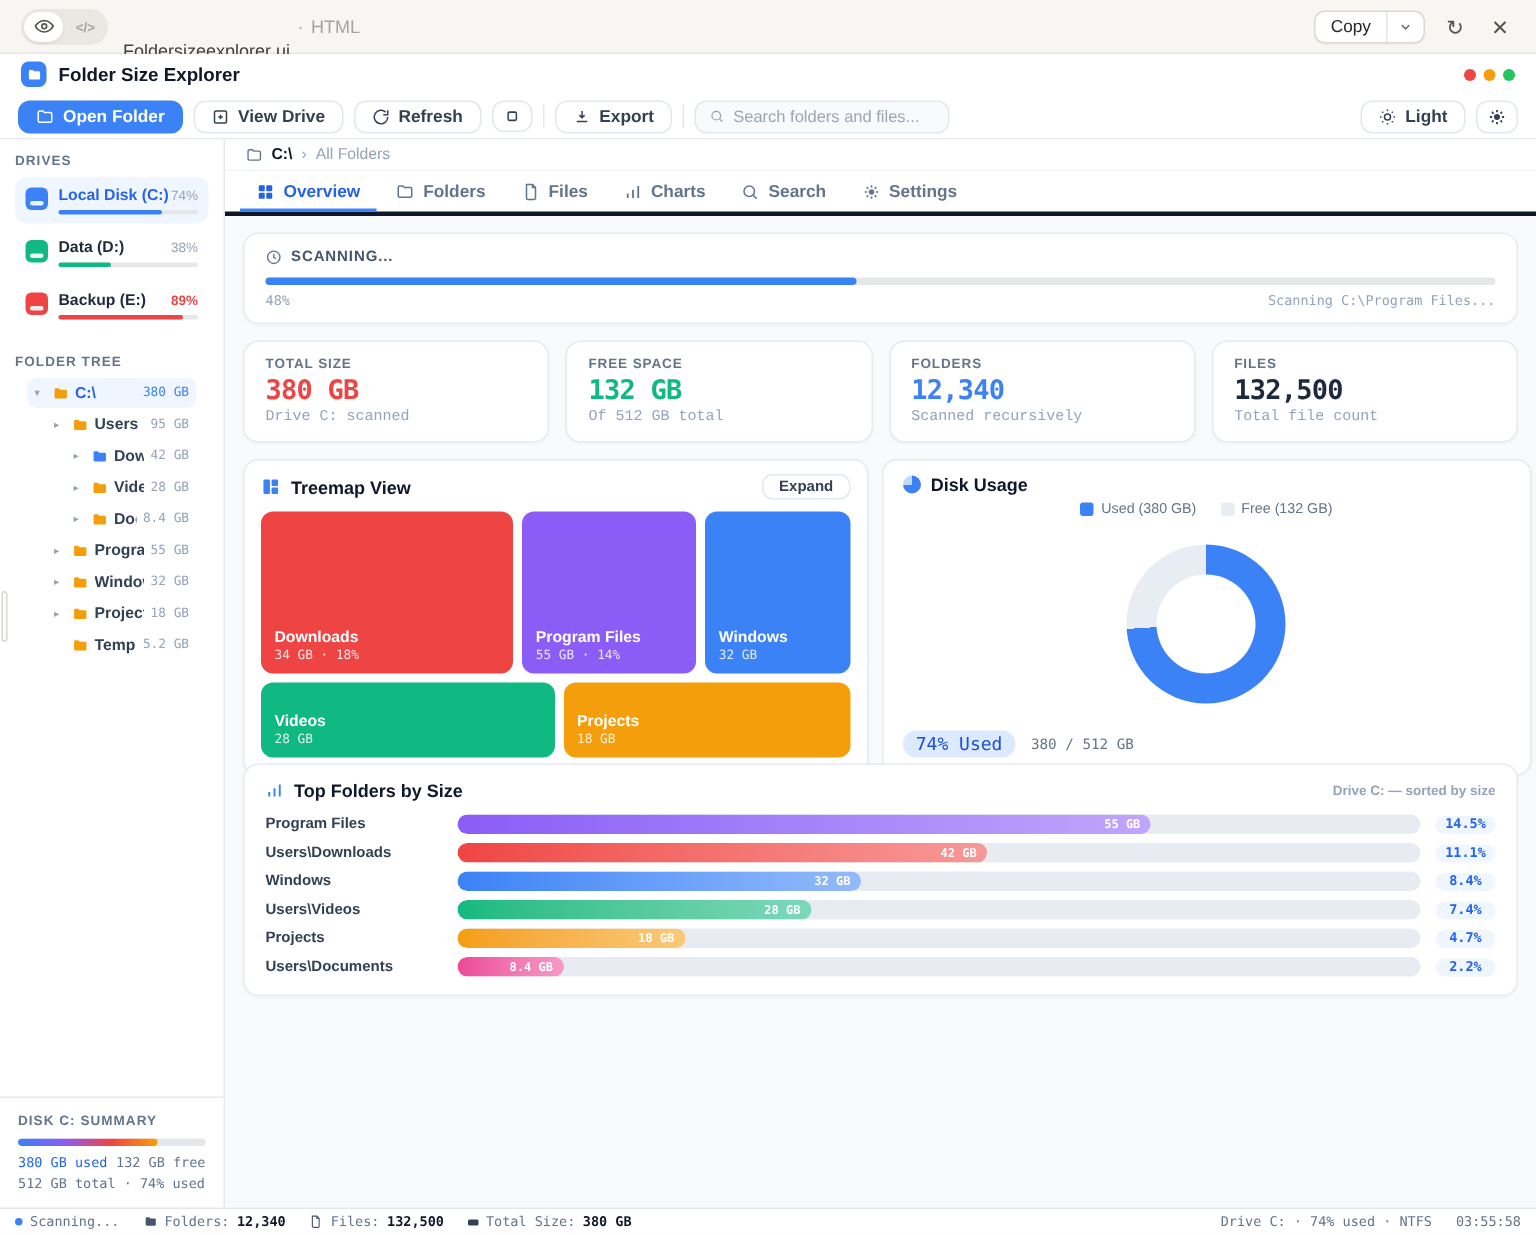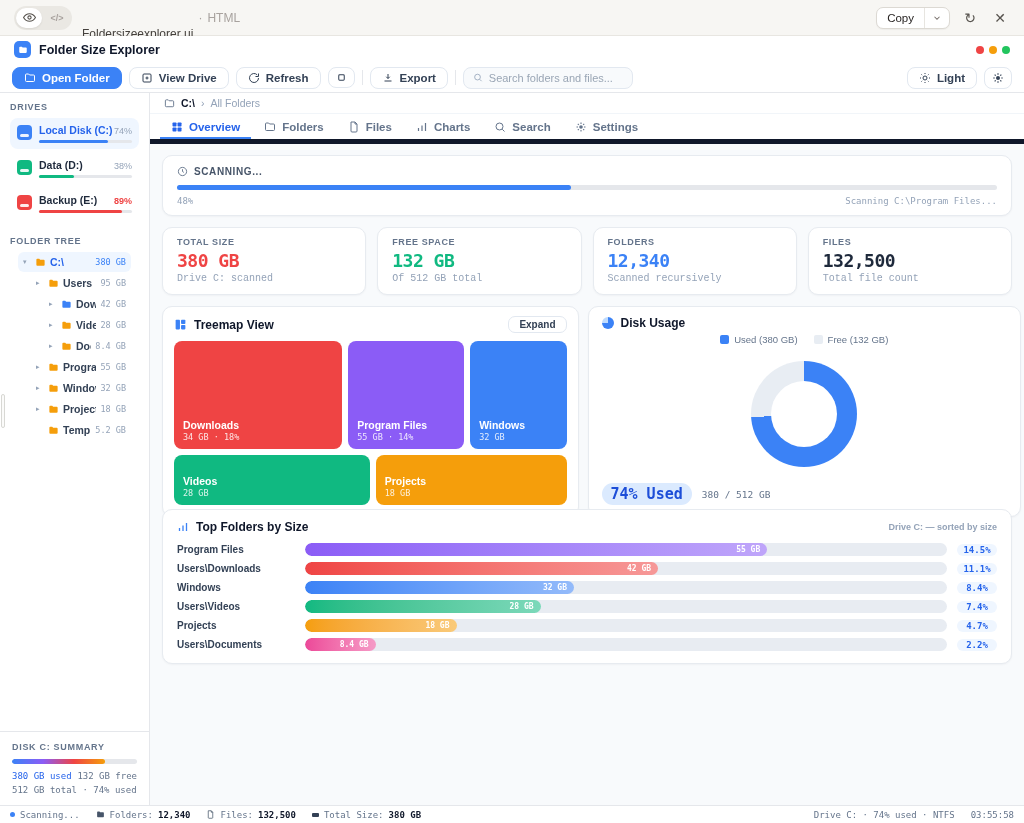--- a/index.html
+++ b/index.html
@@ -76,21 +76,21 @@
   .side-summary { margin-top:auto; border-top:1px solid #e5e7eb; padding:10px 12px; }
   .sum-bar { height:5px; border-radius:99px; background:#e5e7eb; overflow:hidden; margin:7px 0 7px; }
   .sum-fill { height:100%; border-radius:99px; background:linear-gradient(90deg,#3b82f6,#8b5cf6,#ef4444,#f59e0b); }
   .sum-row { display:flex; justify-content:space-between; font-size:9px; color:#64748b; font-family:"DejaVu Sans Mono", monospace; margin-bottom:4px; }
   .sum-used { color:#2563eb; }
   .sum-total { font-size:9px; color:#64748b; font-family:"DejaVu Sans Mono", monospace; }
 
   .mainarea { flex:1; display:flex; flex-direction:column; min-width:0; min-height:0; }
   .breadcrumb { height:21px; display:flex; align-items:center; gap:6px; padding:0 14px; font-size:10.5px; color:#94a3b8; background:#fff; border-bottom:1px solid #f1f5f9; flex:0 0 auto; }
   .crumb-root { color:#0f172a; font-weight:700; }
-  .tabs { height:30px; display:flex; align-items:stretch; gap:2px; padding:0 10px; background:#fff; border-bottom:5px solid #0f172a; flex:0 0 auto; }
+  .tabs { height:30px; display:flex; align-items:stretch; gap:2px; padding:0 10px; background:#fff; border-bottom:3px solid #0f172a; flex:0 0 auto; }
   .tab { display:flex; align-items:center; gap:6px; padding:0 11px; font-size:11.5px; color:#64748b; font-weight:600; cursor:pointer; }
   .tab.active { color:#2563eb; box-shadow:inset 0 -2px 0 #3b82f6; }
 
   .content { flex:1; background:#f8fafc; padding:11px 12px; display:flex; flex-direction:column; gap:11px; overflow:hidden; }
   .card { background:#fff; border:1px solid #e7ebf0; border-radius:10px; box-shadow:0 1px 2px rgba(16,24,40,.04); }
 
   .scan-card { padding:10px 14px 9px; }
   .scan-head { display:flex; align-items:center; gap:6px; font-size:10px; font-weight:700; letter-spacing:.6px; color:#475569; }
   .scan-track { height:5px; border-radius:99px; background:#e5e7eb; margin-top:8px; }
   .scan-fill { height:100%; border-radius:99px; background:#3b82f6; }
@@ -114,21 +114,21 @@
   .tm-sub { font-size:8.5px; color:rgba(255,255,255,.85); font-family:"DejaVu Sans Mono", monospace; }
 
   .disk-card { padding:9px 13px 11px; display:flex; flex-direction:column; }
   .legend { display:flex; justify-content:center; gap:16px; margin-top:4px; font-size:9.5px; color:#64748b; }
   .legend-item { display:flex; align-items:center; gap:5px; }
   .legend-swatch { width:9px; height:9px; border-radius:2px; }
   .donut-wrap { flex:1; display:flex; align-items:center; justify-content:center; }
   .donut { width:106px; height:106px; border-radius:50%; position:relative; }
   .donut::after { content:""; position:absolute; inset:20px; background:#fff; border-radius:50%; }
   .disk-foot { display:flex; align-items:center; gap:10px; }
-  .pct-badge { background:#dbeafe; color:#1d4ed8; font-family:"DejaVu Sans Mono", monospace; font-size:15px; font-weight:700; border-radius:99px; padding:2px 9px;text-align:center; }
+  .pct-badge { background:#dbeafe; color:#1d4ed8; font-family:"DejaVu Sans Mono", monospace; font-size:12px; font-weight:400; border-radius:99px; padding:2px 9px;text-align:center; }
   .ratio { font-size:9.5px; color:#64748b; font-family:"DejaVu Sans Mono", monospace; }
 
   .bars-card { padding:10px 14px 12px; }
   .bars-head { display:flex; align-items:center; }
   .bars-note { margin-left:auto; font-size:9px; color:#94a3b8; }
   .bar-rows { margin-top:9px; display:flex; flex-direction:column; gap:6px; }
   .bar-row { display:grid; grid-template-columns:118px 1fr 40px; gap:10px; align-items:center; }
   .bar-label { font-size:10px; font-weight:600; color:#334155; white-space:nowrap; }
   .bar-track { height:13px; border-radius:99px; background:#e8ecf2; overflow:hidden; }
   .bar-fill { height:100%; border-radius:99px; display:flex; align-items:center; justify-content:flex-end; padding-right:7px; }

